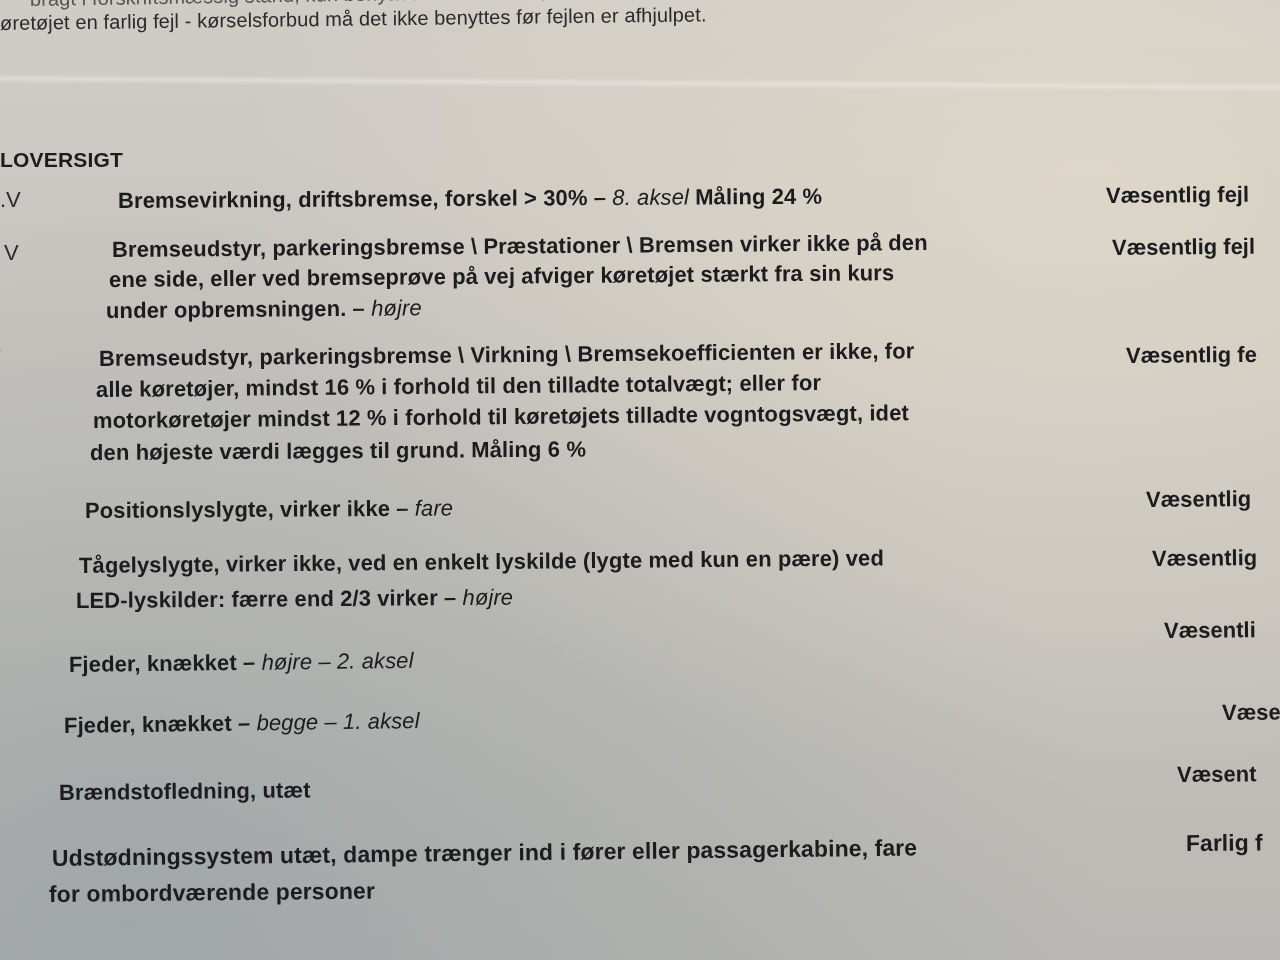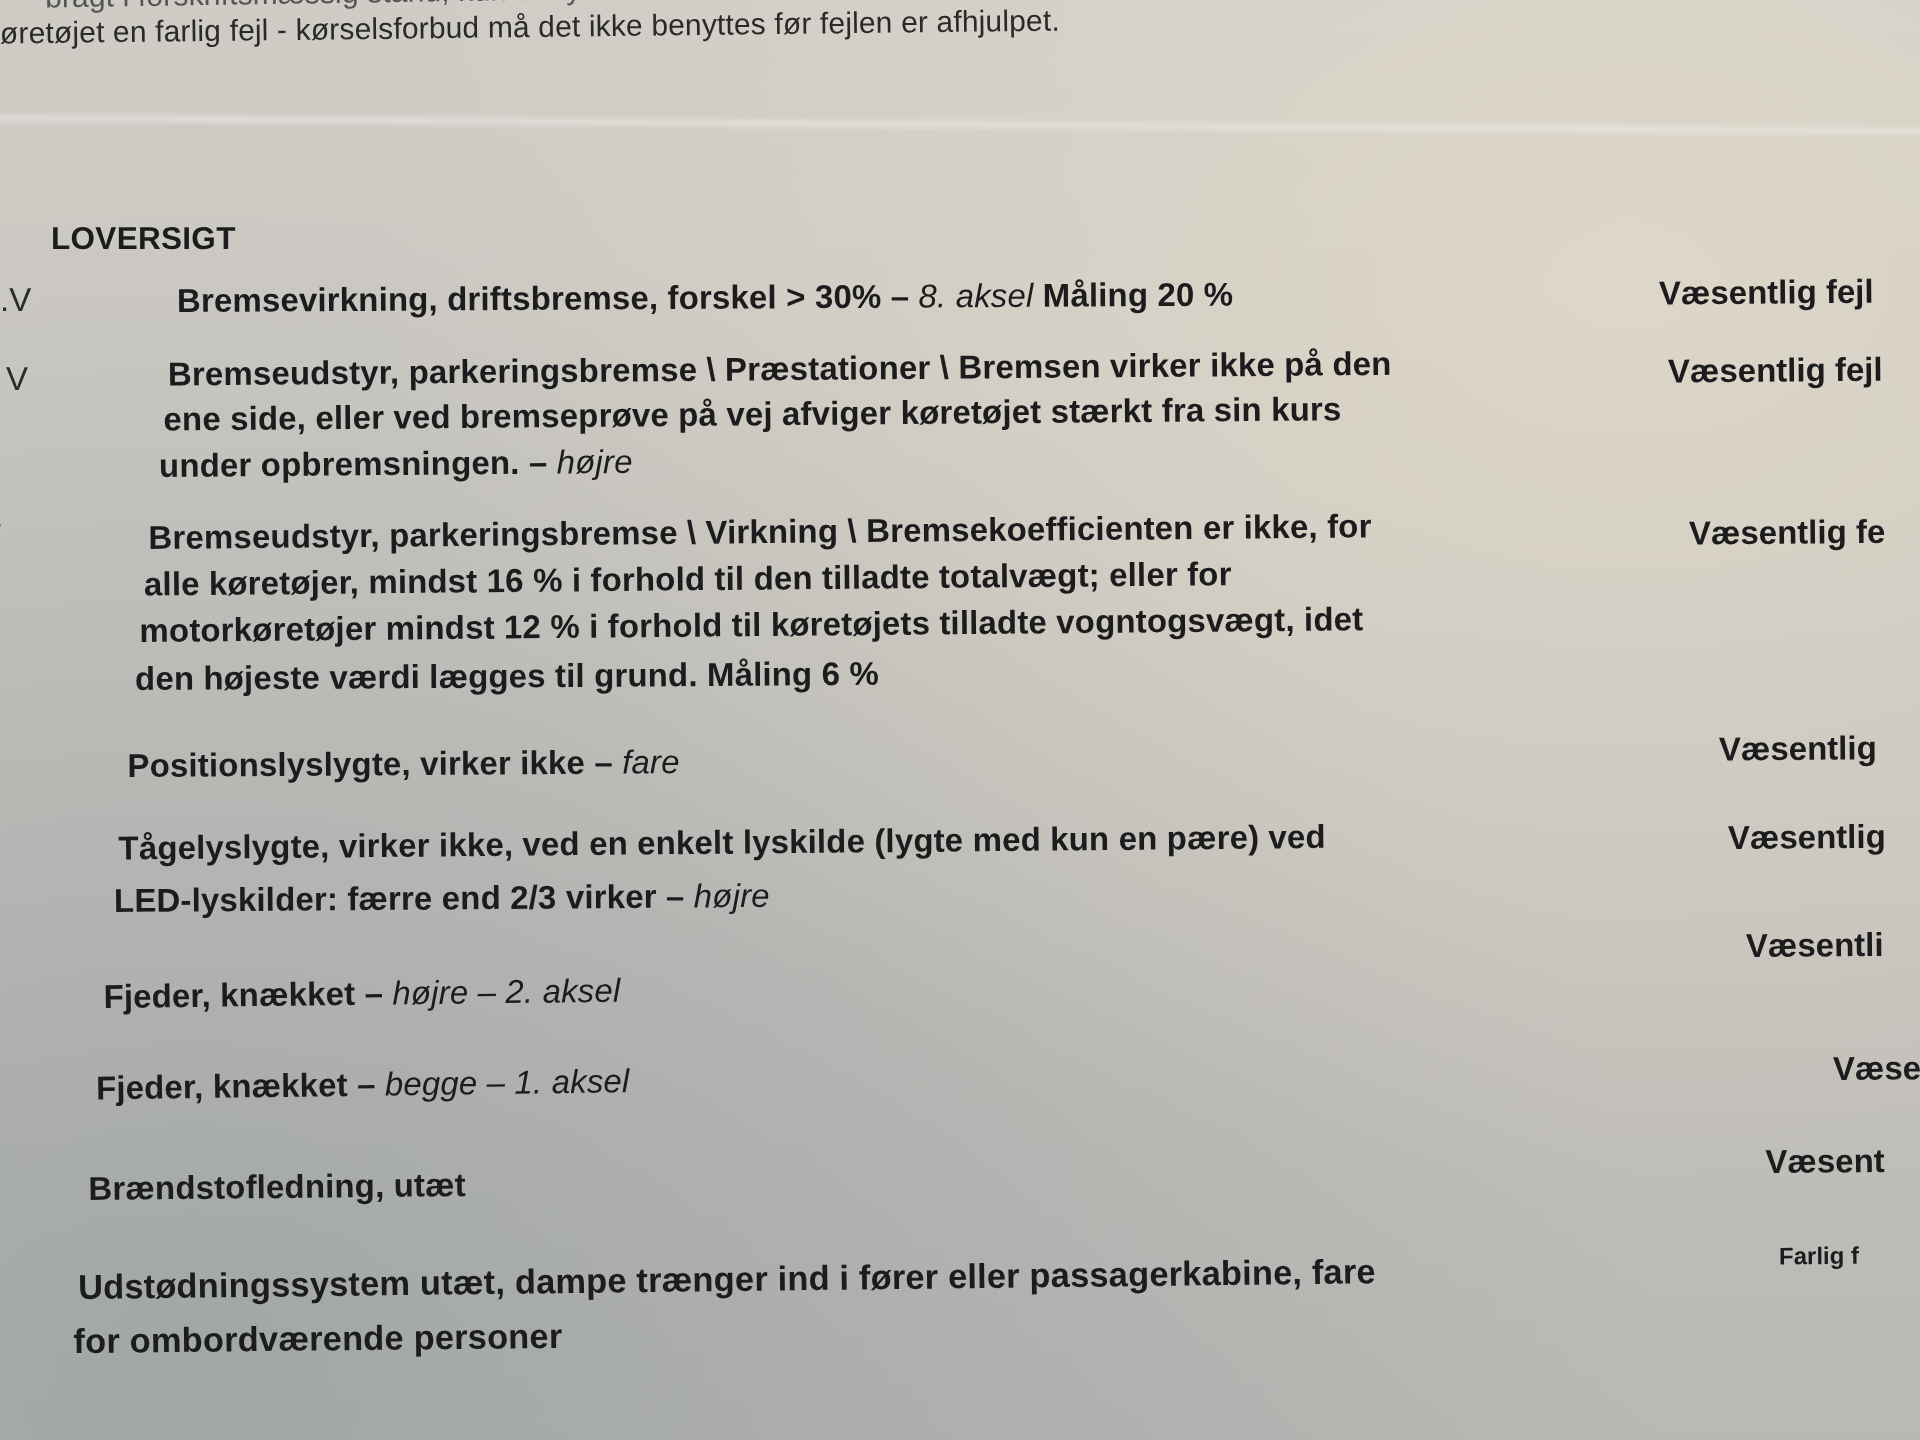--- a/index.html
+++ b/index.html
@@ -53,37 +53,36 @@
       position: absolute;
       font-size: 22px;
       font-weight: normal;
       color: #2b2b2d;
     }
     .title {
       position: absolute;
       font-weight: bold;
       font-size: 21px;
       letter-spacing: 0.2px;
-      padding-left: 34px;
     }
   </style>
 </head>
 <body>
 
 <div class="fold"></div>
 
 <div class="line thin" style="left:30px; top:-12px; transform: rotate(-0.9deg); color:#555;">bragt i forskriftsmæssig stand, kun benyttes til den kørsel, der er nødvendig i forbindelse med</div>
 <div class="line thin" style="left:0px; top:12px; transform: rotate(-0.7deg);">øretøjet en farlig fejl - kørselsforbud må det ikke benyttes før fejlen er afhjulpet.</div>
 
 <div class="title" style="left:0px; top:148px;">LOVERSIGT</div>
 
 <div>
   <span class="mark" style="left:0px; top:187px;">.V</span>
   <div class="line" style="left:118px; top:188px; transform: rotate(-0.35deg);">
-    <span>Bremsevirkning, driftsbremse, forskel &gt; 30% – </span><span class="it">8. aksel</span><span>  Måling 20 %</span>
+    <span>Bremsevirkning, driftsbremse, forskel &gt; 30% – </span><span class="it">8. aksel</span><span>  Måling 24 %</span>
   </div>
   <div class="sev" style="left:1106px; top:183px; transform: rotate(-0.5deg);">Væsentlig fejl</div>
 </div>
 
 <div>
   <span class="mark" style="left:4px; top:240px;">V</span>
   <div class="line" style="left:112px; top:237px; transform: rotate(-0.5deg);">Bremseudstyr, parkeringsbremse \ Præstationer \ Bremsen virker ikke på den</div>
   <div class="line" style="left:109px; top:267px; transform: rotate(-0.5deg);">ene side, eller ved bremseprøve på vej afviger køretøjet stærkt fra sin kurs</div>
   <div class="line" style="left:106px; top:298px; transform: rotate(-0.5deg);">
     <span>under opbremsningen. – </span><span class="it">højre</span>
@@ -130,14 +129,14 @@
 </div>
 
 <div>
   <div class="line" style="left:59px; top:780px; transform: rotate(-0.6deg);">Brændstofledning, utæt</div>
   <div class="sev" style="left:1177px; top:762px; transform: rotate(-0.5deg);">Væsent</div>
 </div>
 
 <div>
   <div class="line" style="left:52px; top:845px; transform: rotate(-0.7deg); font-size:23px;">Udstødningssystem utæt, dampe trænger ind i fører eller passagerkabine, fare</div>
   <div class="line" style="left:49px; top:881px; transform: rotate(-0.6deg); font-size:23px;">for ombordværende personer</div>
-  <div class="sev" style="left:1186px; top:830px; transform: rotate(-0.5deg); font-size:16px;">Farlig f</div>
+  <div class="sev" style="left:1186px; top:830px; transform: rotate(-0.5deg); font-size:23px;">Farlig f</div>
 </div>
 
 </body></html>

